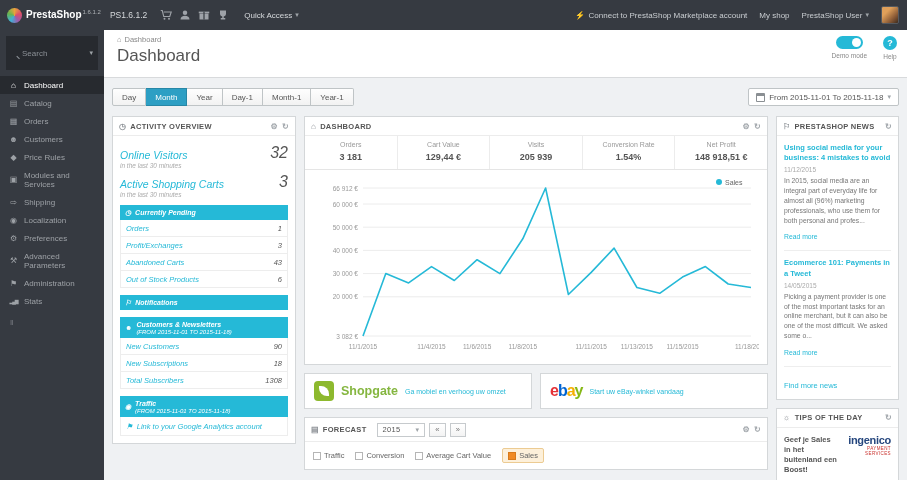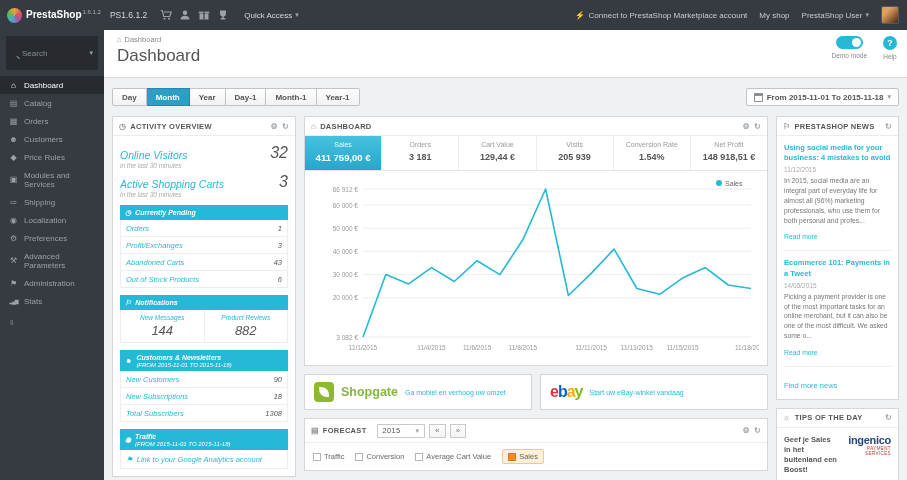--- a/index.html
+++ b/index.html
@@ -59,21 +59,21 @@
     display:flex;gap:3px;align-items:center;}
   .page-title{position:absolute;top:16px;left:13px;font-size:17px;font-weight:normal;color:#555;}
   .hdr-right{position:absolute;top:6px;right:10px;display:flex;gap:16px;align-items:flex-start;text-align:center;}
   .toggle{width:27px;height:13px;background:var(--accent);border-radius:7px;position:relative;margin:0 auto;cursor:pointer;}
   .toggle::after{content:"";position:absolute;right:2px;top:2px;width:9px;height:9px;background:#fff;border-radius:50%;}
   .ctrl-lab{font-size:6.5px;color:#888;margin-top:3px;}
   .qmark{width:14px;height:14px;border-radius:50%;background:var(--accent);color:#fff;
     font-size:9px;line-height:14px;margin:0 auto;font-weight:bold;cursor:pointer;}
 
   #content-wrap{padding:8px;}
-  #toolbar{display:flex;justify-content:space-between;align-items:center;margin:2px 0 10px;font-weight:bold;}
+  #toolbar{display:flex;justify-content:space-between;align-items:center;margin:2px 0 10px;}
   .range-group{display:flex;}
   .rbtn{font-size:8px;padding:3.5px 9px;background:linear-gradient(#fefefe,#f2f2f2);
     border:1px solid #bfc4c6;border-left:none;color:#555;cursor:pointer;}
   .rbtn:first-child{border-left:1px solid #bfc4c6;border-radius:2px 0 0 2px;}
   .rbtn:last-child{border-radius:0 2px 2px 0;}
   .rbtn.active{background:#2d9fc4;color:#fff;border-color:#2787a6;}
   .daterange{display:flex;align-items:center;gap:4px;background:#fff;border:1px solid #bfc4c6;
     border-radius:2px;padding:3.5px 7px;font-size:8px;color:#555;cursor:pointer;}
   .cal{width:9px;height:9px;border:1px solid #8a8f93;border-top-width:3px;border-radius:1px;}
 
@@ -352,30 +352,20 @@
               </div>
             <div class="arow">
                 <span class="arow-label">Out of Stock Products</span>
                 <span class="arow-value">6</span>
               </div>
 
             <div class="cyanbar">
               <span>⚐</span>
               <span>Notifications</span>
             </div>
-            <div class="notif">
-              <div class="ncol">
-                <div class="nl">New Messages</div>
-                <div class="nv">144</div>
-              </div>
-              <div class="ncol">
-                <div class="nl">Product Reviews</div>
-                <div class="nv">882</div>
-              </div>
-            </div>
 
             <div class="cyanbar">
               <span>☻</span>
               <div>
                 <div>Customers &amp; Newsletters</div>
                 <div class="rng">(FROM 2015-11-01 TO 2015-11-18)</div>
               </div>
             </div>
             <div class="arow">
                 <span class="arow-label">New Customers</span>
@@ -408,24 +398,20 @@
       <div class="col-center">
         <div class="panel">
           <div class="panel-h">
             <span class="phic">⌂</span>
             <span>DASHBOARD</span>
             <span class="sp"></span>
             <span class="hic">⚙</span>
             <span class="hic">↻</span>
           </div>
           <div class="kpis">
-            <div class="kpi active">
-                <div class="kpi-label">Sales</div>
-                <div class="kpi-value">411 759,00 €</div>
-              </div>
             <div class="kpi">
                 <div class="kpi-label">Orders</div>
                 <div class="kpi-value">3 181</div>
               </div>
             <div class="kpi">
                 <div class="kpi-label">Cart Value</div>
                 <div class="kpi-value">129,44 €</div>
               </div>
             <div class="kpi">
                 <div class="kpi-label">Visits</div>

